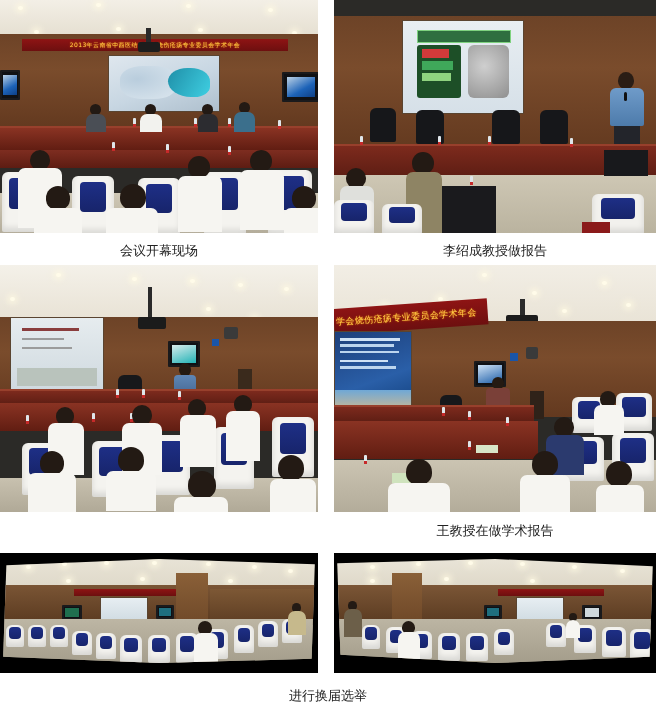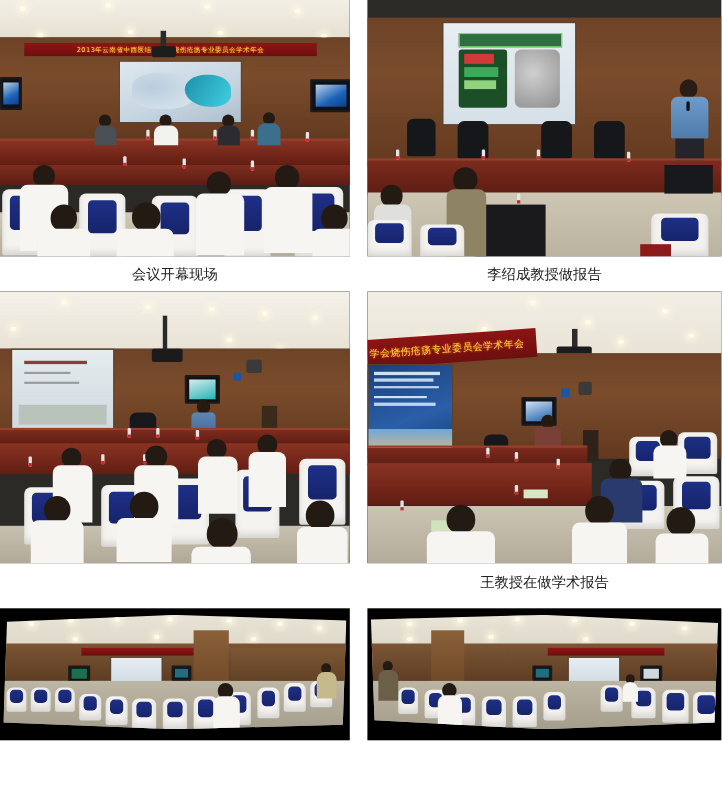--- a/index.html
+++ b/index.html
@@ -400,20 +400,21 @@
           <div class="person" style="left:196px;top:62px;">
             <div class="head" style="left:2px;top:0;width:14px;height:14px;"></div>
             <div class="body" style="left:-2px;top:12px;width:24px;height:30px;"></div>
           </div>
           <div class="person" style="left:288px;top:44px;">
             <div class="head" style="left:4px;top:0;width:9px;height:9px;"></div>
             <div class="body" style="left:0;top:8px;width:18px;height:24px;background:#c6b98c;"></div>
           </div>
         </div>
       </div>
+      <div class="caption" style="padding-top:14px;width:656px;">进行换届选举</div>
     </div>
 
     <div class="cell" style="width:322px;">
       <div class="photo" style="width:322px;height:120px;background:#000;">
         <div class="pano" style="top:6px;height:104px;clip-path:polygon(1% 4%,50% 0%,99% 7%,98% 94%,50% 100%,2% 92%);background:linear-gradient(180deg,#e9e4d7 0%,#ddd7c7 30%,#b8b19f 62%,#989282 100%);">
           <div class="spot" style="left:36px;top:6px;"></div>
           <div class="spot" style="left:82px;top:3px;"></div>
           <div class="spot" style="left:134px;top:2px;"></div>
           <div class="spot" style="left:186px;top:3px;"></div>
           <div class="spot" style="left:238px;top:6px;"></div>

